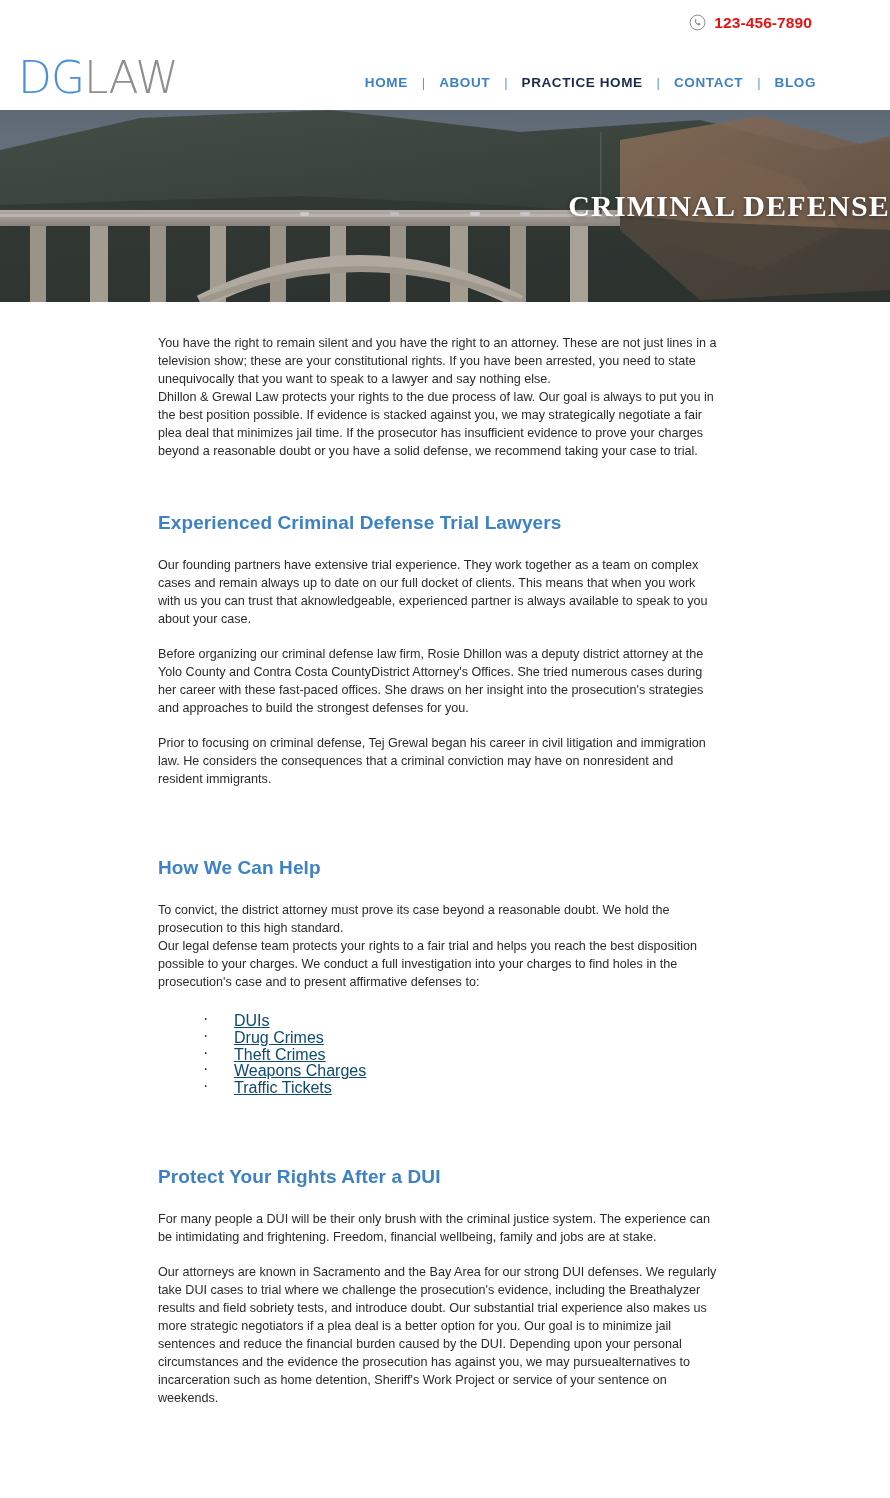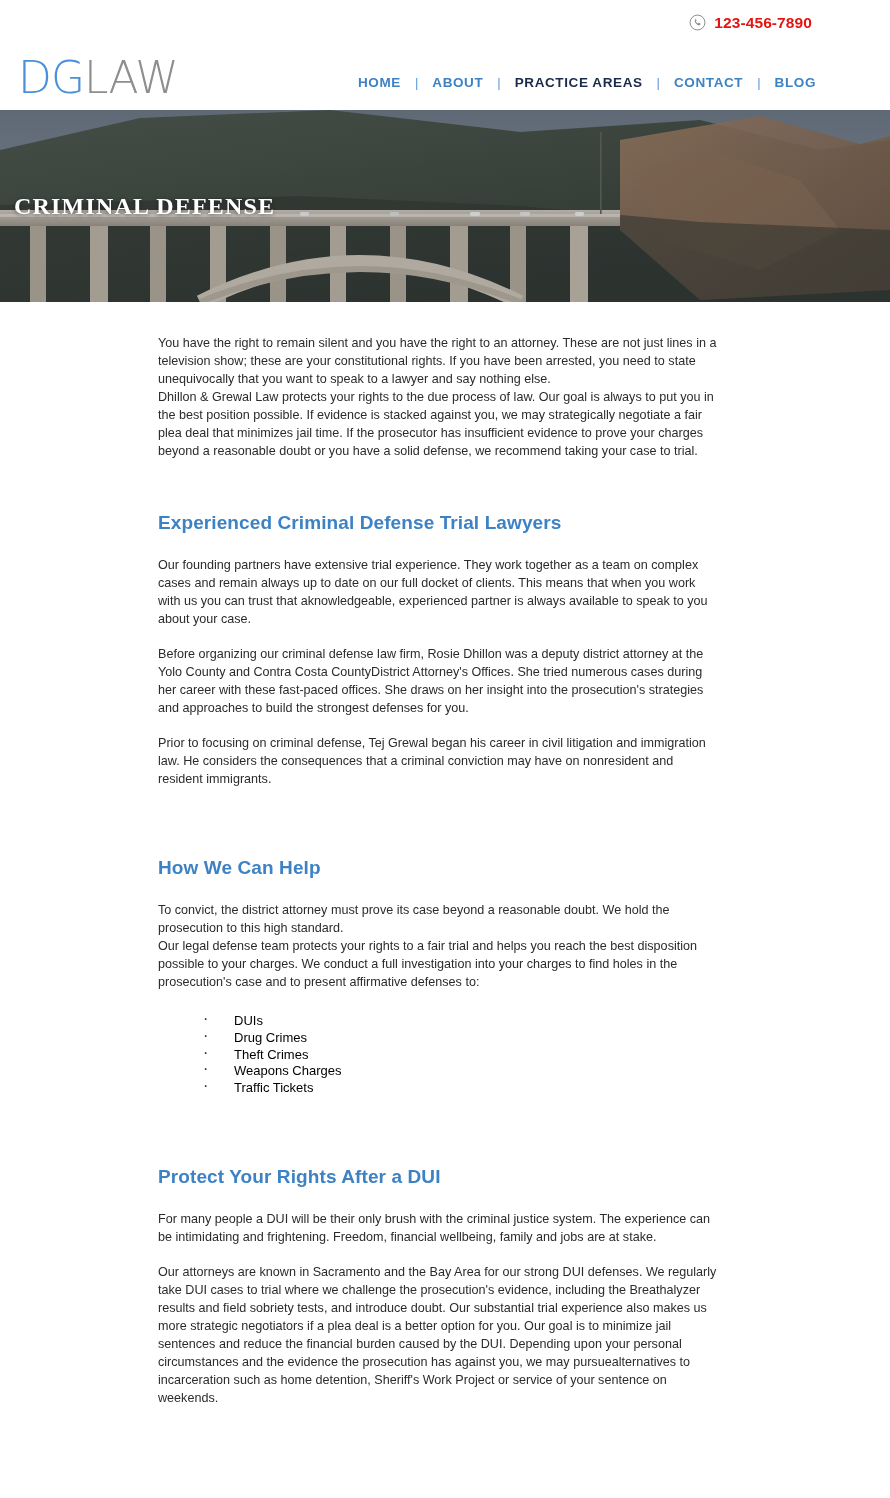--- a/index.html
+++ b/index.html
@@ -92,28 +92,27 @@
     width: 890px;
     overflow: hidden;
     background: #52565c;
   }
   .hero svg { display: block; width: 890px; height: 192px; }
   .hero-title {
     position: absolute;
     left: 0; right: 0;
     top: 50%;
     transform: translateY(-50%);
-    text-align: left;
+    text-align: right;
     color: #ffffff;
     font-family: "Liberation Serif", serif;
     font-weight: bold;
-    font-size: 24px;
+    font-size: 30px;
     letter-spacing: 1.2px;
     text-shadow: 0 1px 4px rgba(0,0,0,0.45);
-    padding-left: 14px;
   }
 
   
   .content {
     padding: 32px 170px 40px 158px;
   }
   .content p {
     color: #2b2b2b;
     font-size: 12.6px;
     line-height: 18px;
@@ -132,24 +131,25 @@
   }
   h2.section-heading.first { margin-top: 52px; }
 
   ul.bullets {
     list-style: none;
     margin-top: 22px;
     padding-left: 45px;
   }
   ul.bullets li {
     position: relative;
-    color: #000000;
-    font-size: 13px;
+    color: #0c4a6e;
+    font-size: 16px;
     line-height: 16.8px;
     padding-left: 31px;
+    text-decoration: underline;
   }
   ul.bullets li::before {
     content: "\00B7";
     position: absolute;
     left: 0;
     top: -2px;
     font-size: 16px;
     color: #2b2b2b;
   }
 </style>
@@ -173,21 +173,21 @@
   <div class="header">
     <div class="logo">
       <span class="dg">DG</span><span class="law">LAW</span>
     </div>
 
     <nav class="nav">
       <a href="#">HOME</a>
       <span class="sep">|</span>
       <a href="#">ABOUT</a>
       <span class="sep">|</span>
-      <a href="#" class="active">PRACTICE AREAS</a>
+      <a href="#" class="active">PRACTICE HOME</a>
       <span class="sep">|</span>
       <a href="#">CONTACT</a>
       <span class="sep">|</span>
       <a href="#">BLOG</a>
     </nav>
   </div>
 
   <div class="hero">
     <svg viewBox="0 0 890 192" preserveAspectRatio="none">
       <defs>

